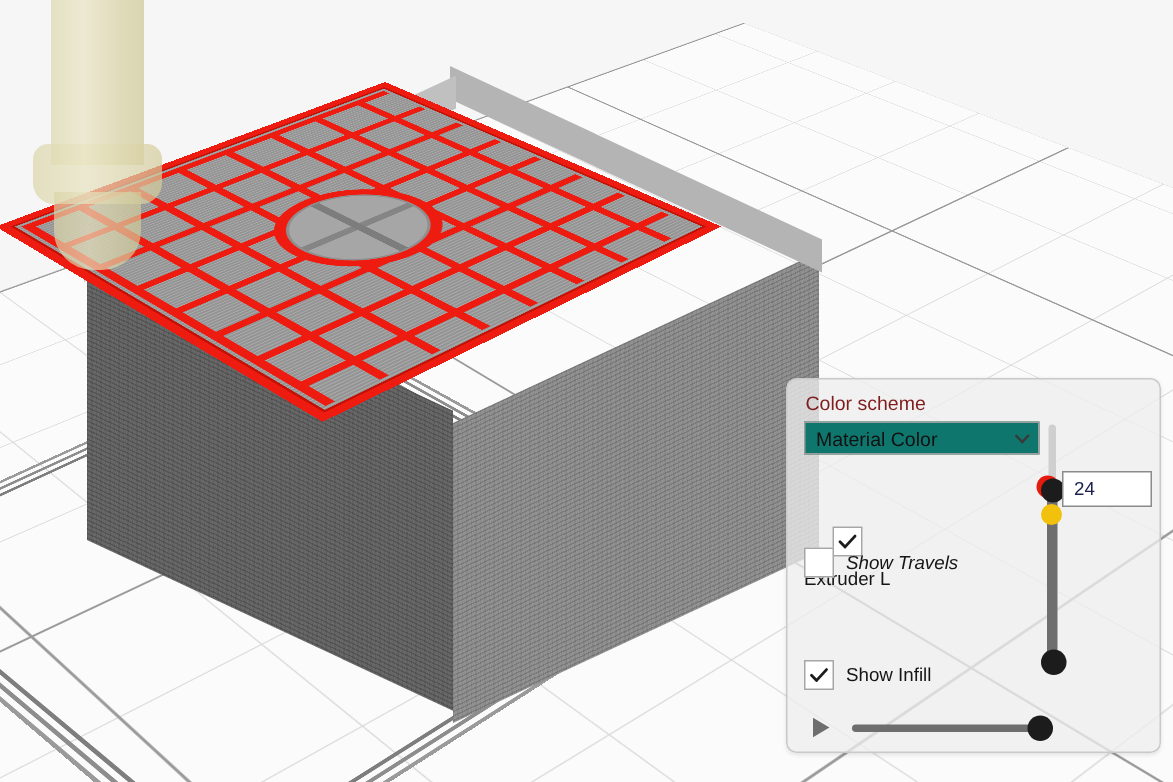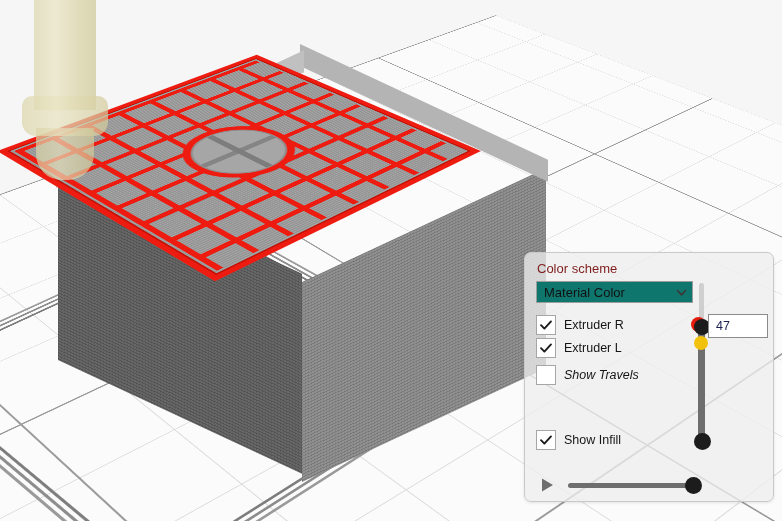--- a/index.html
+++ b/index.html
@@ -271,69 +271,61 @@
 
   <div class="combo">
     <span class="label">Material Color</span>
     <span class="chev">
       <svg width="13" height="13" viewBox="0 0 13 13">
         <path d="M2.5 4.5 L6.5 8.8 L10.5 4.5" fill="none" stroke="#3a3a3a" stroke-width="1.7" stroke-linecap="round" stroke-linejoin="round"></path>
       </svg>
     </span>
   </div>
 
-  <div class="checkrow" style="top:61px;">
-    <span class="cbox">
-      <svg width="14" height="14" viewBox="0 0 14 14">
-          <path d="M2 7.2 L5.4 10.6 L12 3.4" fill="none" stroke="#1c1c1c" stroke-width="1.9" stroke-linecap="round" stroke-linejoin="round"></path>
-        </svg>
-    </span>
-    <span class="txt">Extruder R</span>
-  </div>
-
-  <div class="checkrow" style="top:84px;">
+
+  <div class="checkrow" style="top:98px;flex-direction:column;">
     <span class="cbox">
       <svg width="14" height="14" viewBox="0 0 14 14">
           <path d="M2 7.2 L5.4 10.6 L12 3.4" fill="none" stroke="#1c1c1c" stroke-width="1.9" stroke-linecap="round" stroke-linejoin="round"></path>
         </svg>
     </span>
     <span class="txt">Extruder L</span>
   </div>
 
   <div class="checkrow" style="top:111px;font-style:italic;">
     <span class="cbox off">
       <svg width="14" height="14" viewBox="0 0 14 14">
           <path d="M2 7.2 L5.4 10.6 L12 3.4" fill="none" stroke="#1c1c1c" stroke-width="1.9" stroke-linecap="round" stroke-linejoin="round"></path>
         </svg>
     </span>
     <span class="txt">Show Travels</span>
   </div>
 
 
 
-  <div class="checkrow" style="top:176px;">
+  <div class="checkrow" style="top:186px;">
     <span class="cbox">
       <svg width="14" height="14" viewBox="0 0 14 14">
           <path d="M2 7.2 L5.4 10.6 L12 3.4" fill="none" stroke="#1c1c1c" stroke-width="1.9" stroke-linecap="round" stroke-linejoin="round"></path>
         </svg>
     </span>
     <span class="txt">Show Infill</span>
   </div>
 
   <div class="vslider">
     <div class="vtrack"></div>
     <div class="vfill"></div>
     <div class="vdot-red"></div>
     <div class="vdot-yellow"></div>
     <div class="vhandle-top"></div>
     <div class="vhandle-bot"></div>
   </div>
 
   <div class="vvalue">
-    <span>47</span>
+    <span>24</span>
   </div>
 
   <div class="playbtn">
     <svg width="18" height="18" viewBox="0 0 18 18">
       <path d="M4 2.5 L15 9 L4 15.5 Z" fill="#6e6e6e"></path>
     </svg>
   </div>
   <div class="htrack"></div>
   <div class="hhandle"></div>
 

